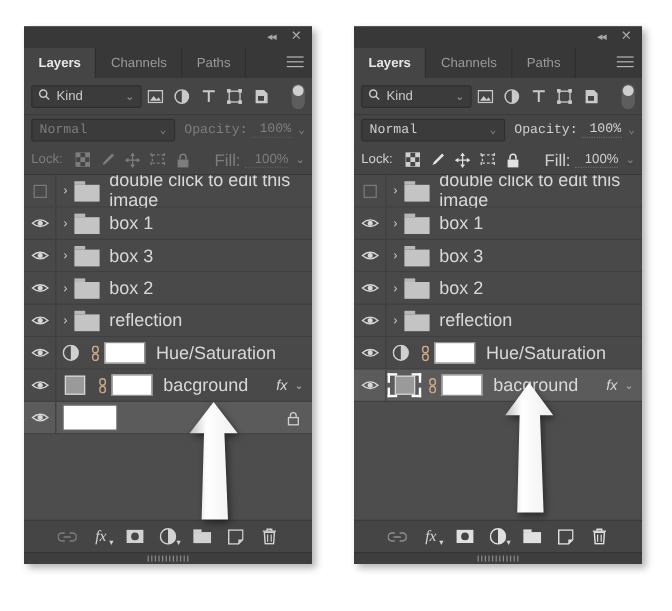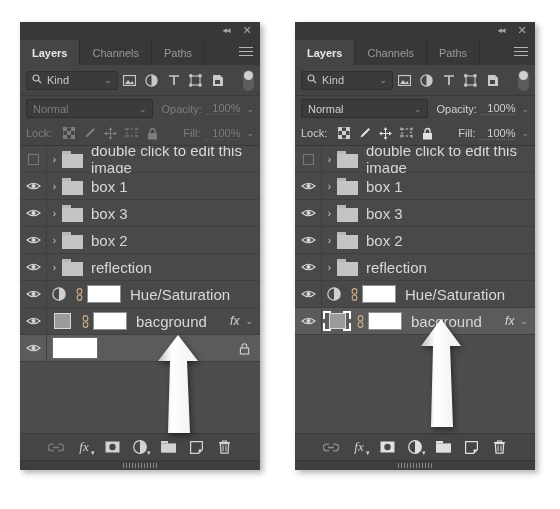--- a/index.html
+++ b/index.html
@@ -73,20 +73,21 @@
   }
   .pill::after{
     content:"";position:absolute;top:1px;left:1px;width:9px;height:9px;
     border-radius:50%;background:#cfcfcf;
   }
 
   
   .blendrow{
     height:25px;flex:none;display:flex;align-items:center;padding:0 6px;
     background:#454545;
+    font-family:Liberation Mono, monospace;
   }
   .blendbox{
     width:132px;height:19px;background:#3b3b3b;border:1px solid #2f2f2f;border-radius:2px;
     display:flex;align-items:center;padding:0 6px;box-sizing:border-box;
   }
   .blendbox .bl{flex:1;font-size:11px;}
   .blendbox .caret{font-size:9px;color:#8d8d8d;}
   .oplabel{margin-left:8px;font-size:11px;}
   .opval{
     width:36px;text-align:right;font-size:11px;margin-left:4px;
@@ -96,21 +97,21 @@
 
   
   .lockrow{
     height:24px;flex:none;display:flex;align-items:center;padding:0 6px;
     background:#454545;border-bottom:1px solid #373737;
   }
   .lockrow .lbl{font-size:11px;margin-right:6px;}
   .lkicon{
     width:21px;height:20px;display:flex;align-items:center;justify-content:center;
   }
-  .filllabel{margin-left:auto;font-size:11px;}
+  .filllabel{margin-left:auto;font-size:14px;}
   .fillval{
     width:36px;text-align:right;font-size:11px;margin-left:4px;
     border-bottom:1px dotted #6a6a6a;
   }
 
   
   .dim{color:#7d7d7d;}
   .dim .bl,.dim .kindlabel{color:#7d7d7d;}
   .dim .opval,.dim .fillval{color:#7d7d7d;border-bottom-color:#5a5a5a;}
   .dim svg [stroke]{stroke:#7d7d7d;}

